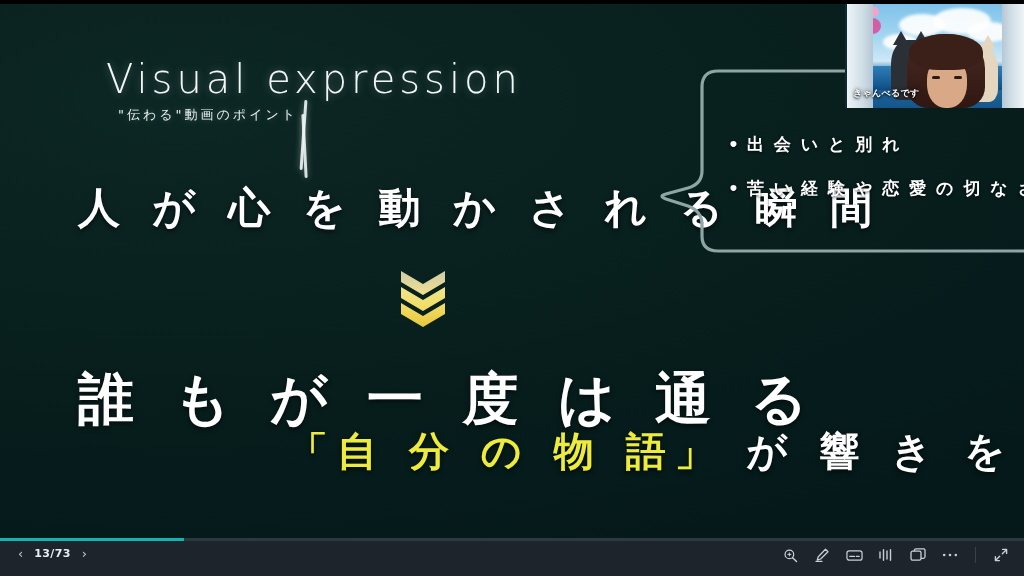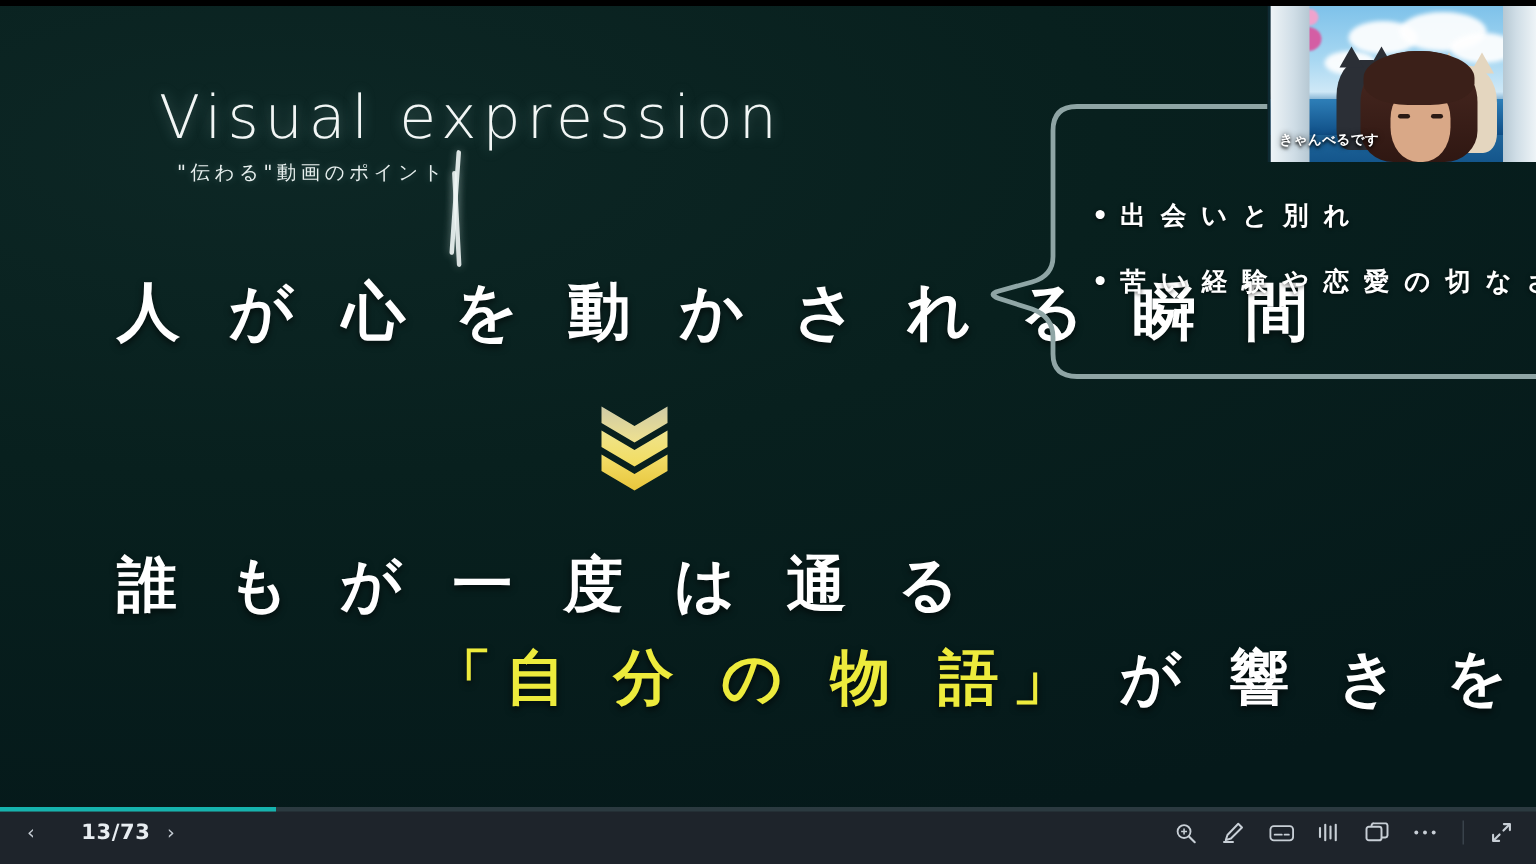--- a/index.html
+++ b/index.html
@@ -53,21 +53,21 @@
     text-shadow:0 2px 5px rgba(0,0,0,.65);
   }
 
   
   #chevrons { position:absolute; left:399px; top:266px; width:48px; height:58px; }
 
   
   #line-a {
     position:absolute; left:78px; top:358px;
     font-family:"DejaVu Serif", serif;
-    font-size:40px; font-weight:700; color:#ffffff;
+    font-size:56px; font-weight:700; color:#ffffff;
     letter-spacing:10px; white-space:nowrap;
     text-shadow:0 2px 5px rgba(0,0,0,.65);
   }
   #line-b {
     position:absolute; left:288px; top:420px;
     font-family:"DejaVu Serif", serif;
     font-size:40px; font-weight:700; color:#ffffff;
     letter-spacing:9px; white-space:nowrap;
     text-shadow:0 2px 5px rgba(0,0,0,.65);
   }
@@ -169,23 +169,22 @@
     background:#16b3ae;
   }
   #nav-left {
     position:absolute; left:18px; top:9px; display:flex; align-items:center; gap:11px;
   }
   .navbtn {
     color:#c5ccd3; font-size:13px; line-height:1; cursor:pointer;
     font-family:"DejaVu Sans", sans-serif;
   }
   #pagenum {
-    color:#e8edf1; font-size:14px; font-weight:700; letter-spacing:.4px;
-    font-family:"DejaVu Sans", sans-serif;
-    margin-left:20px;
+    color:#e8edf1; font-size:11px; font-weight:700; letter-spacing:.4px;
+    font-family:"DejaVu Sans", sans-serif;
   }
   #tools {
     position:absolute; right:14px; top:8px; display:flex; align-items:center; gap:14px;
   }
   .tool { width:18px; height:18px; display:flex; align-items:center; justify-content:center; cursor:pointer; }
   .tool svg { display:block; }
   #tool-sep { width:1px; height:16px; background:#39424b; margin:0 2px; }
 </style>
 </head>
 <body>

